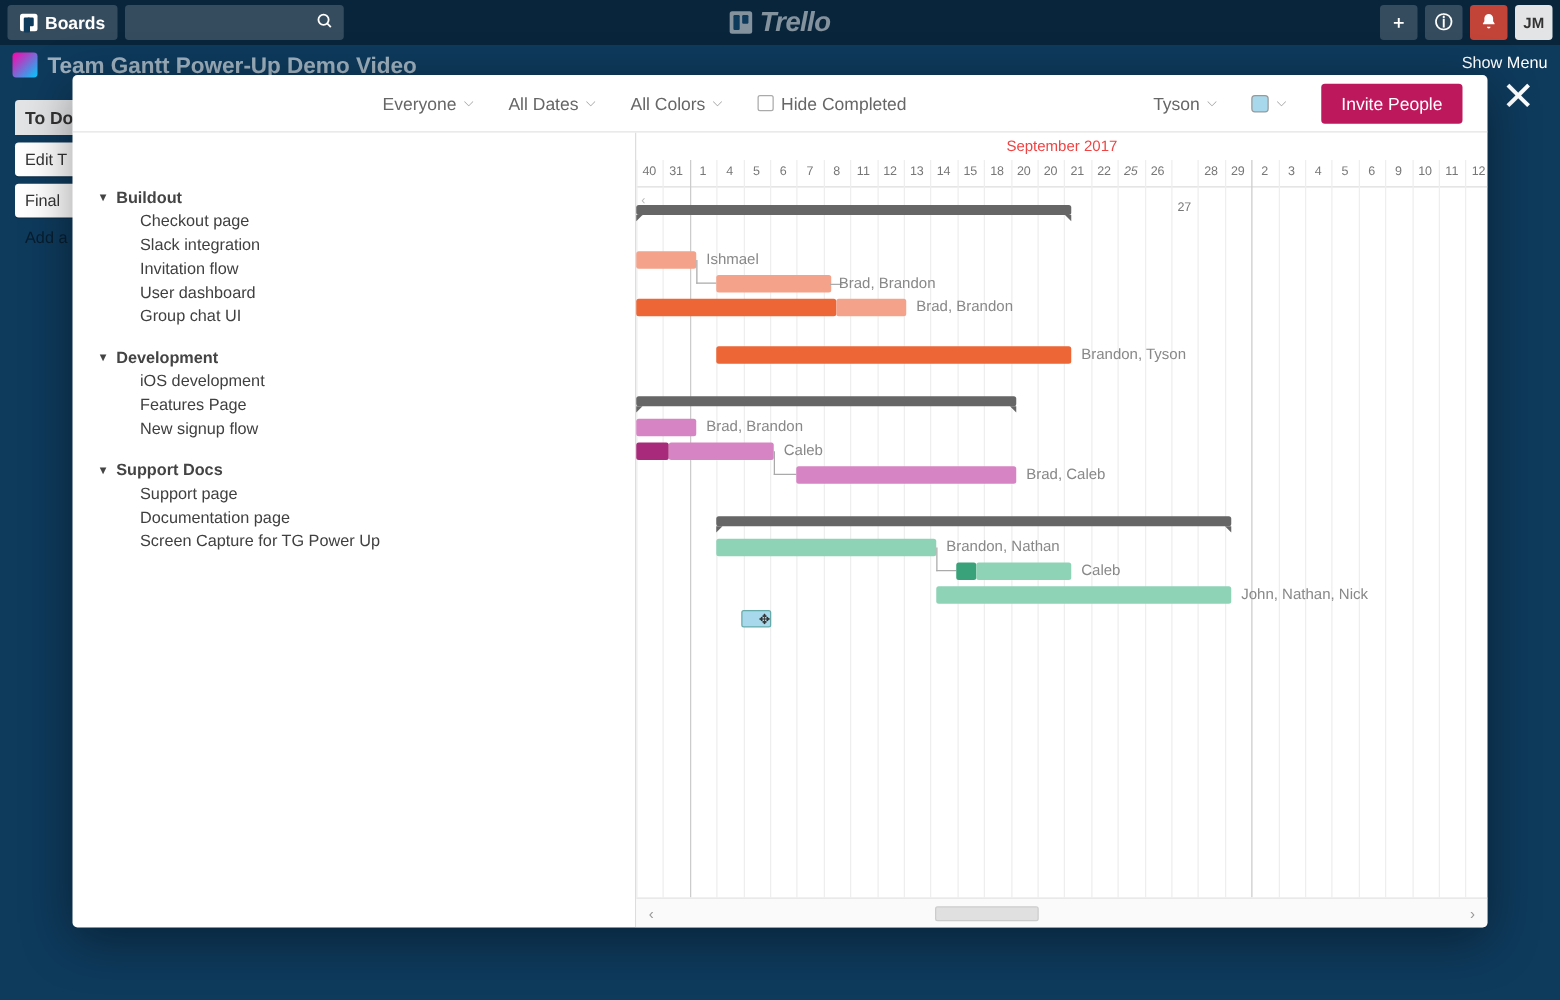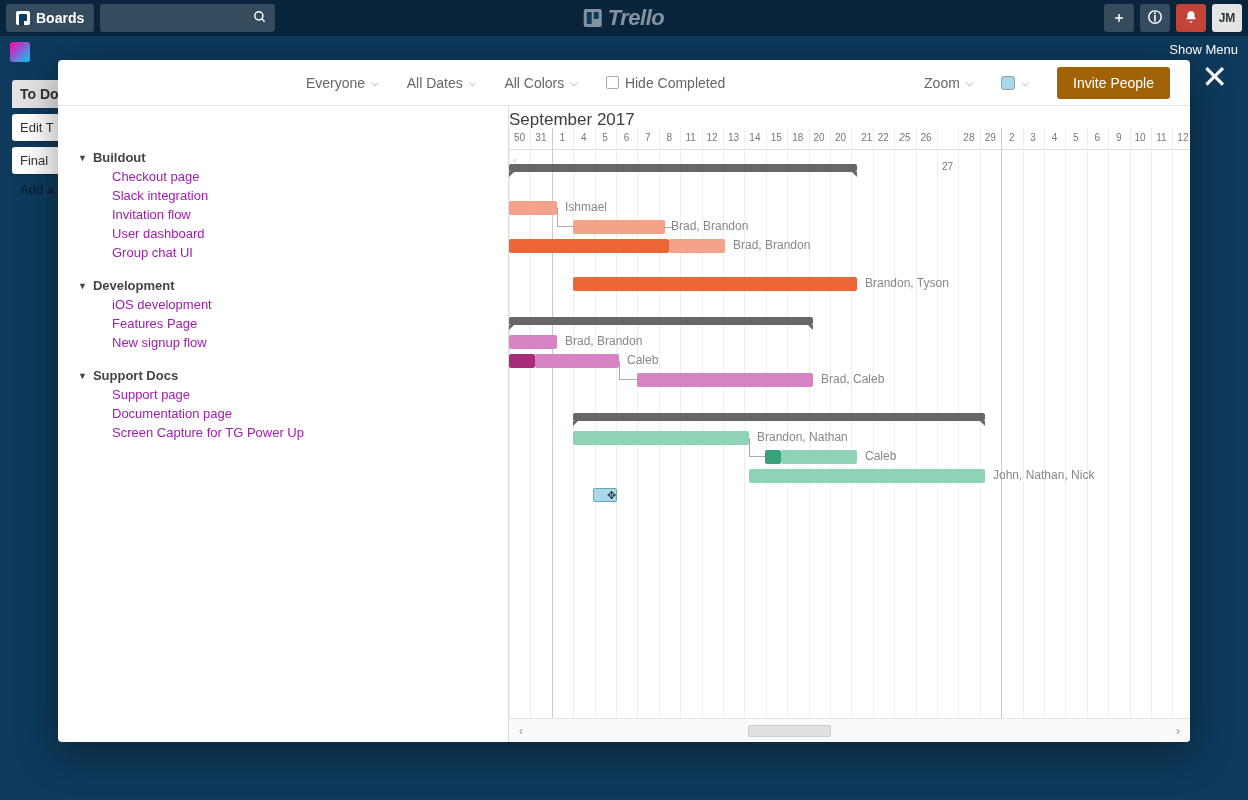--- a/index.html
+++ b/index.html
@@ -33,32 +33,32 @@
 
 .modal { position: absolute; top: 60px; left: 58px; right: 58px; bottom: 58px; background: #fff; border-radius: 4px; box-shadow: 0 10px 40px rgba(0,0,0,0.4); display: flex; flex-direction: column; overflow: hidden; }
 .close-btn { position: absolute; top: 58px; right: 20px; color: #fff; font-size: 32px; font-weight: 200; cursor: pointer; }
 
 .toolbar { height: 46px; border-bottom: 1px solid #e4e4e4; display: flex; align-items: center; padding: 0 20px; gap: 28px; color: #666; font-size: 14px; }
 .toolbar .spacer { flex: 1; }
 .tb-item { display: flex; align-items: center; gap: 6px; cursor: pointer; }
 .chev { font-size: 10px; color: #999; }
 .checkbox { width: 13px; height: 13px; border: 1px solid #aaa; border-radius: 2px; }
 .color-swatch { width: 14px; height: 14px; border: 1px solid #999; border-radius: 3px; background: #a8d8eb; }
-.invite-btn { background: #a16207; color: #fff; padding: 8px 16px; border-radius: 3px; font-size: 14px; }
+.invite-btn { background: #be185d; color: #fff; padding: 8px 16px; border-radius: 3px; font-size: 14px; }
 
 .gantt-wrap { flex: 1; display: flex; position: relative; overflow: hidden; }
 .sidebar { width: 450px; flex-shrink: 0; padding-top: 44px; padding-left: 20px; font-size: 13px; color: #444; }
 .group-header { display: flex; align-items: center; font-weight: 600; margin: 16px 0 2px 0; cursor: pointer; }
 .group-header:first-child { margin-top: 0; }
 .tri { font-size: 9px; margin-right: 6px; }
-.task-row { padding: 2px 0 2px 34px; height: 19px; line-height: 16px; color: #a21caf; }
+.task-row { padding: 2px 0 2px 34px; height: 19px; line-height: 16px; color: #404040; }
 
 .timeline { flex: 1; position: relative; border-left: 1px solid #ddd; }
 .time-header { height: 44px; border-bottom: 1px solid #ddd; position: relative; }
-.month-label { position: absolute; top: 4px; width: 100%; font-size: 17px; color: #404040; font-weight: 500; }
+.month-label { position: absolute; top: 4px; width: 100%; text-align: center; font-size: 12px; color: #ef4444; font-weight: 500; }
 .day-labels { position: absolute; bottom: 3px; left: 0; right: 0; height: 14px; font-size: 10px; color: #777; }
 .day-label { position: absolute; width: 21px; text-align: center; }
 .grid-lines { position: absolute; top: 22px; bottom: 24px; left: 0; right: 0; }
 .gline { position: absolute; top: 0; bottom: 0; width: 1px; background: #eee; }
 .gline.dark { background: #ccc; }
 .bars { position: absolute; top: 56px; left: 0; right: 0; }
 .bar-row { position: relative; height: 19px; }
 .bar { position: absolute; height: 14px; top: 1px; border-radius: 2px; }
 .bar-label { position: absolute; font-size: 12px; color: #888; white-space: nowrap; top: 0; }
 .summary-bar { height: 8px; top: 2px; background: #666; }
@@ -110,20 +110,21 @@
     </span>
       </div>
     <div class="hdr-btn hdr-square avatar-btn">
         <span>JM</span>
       </div>
   </div>
 </div>
 
 <div class="board-header">
   <span class="icon-sq"></span>
+  <span style="opacity:0.6">Team Gantt Power-Up Demo Video</span>
 </div>
 <div class="show-menu">Show Menu</div>
 
 <div class="bg-list">
   <div class="bg-list-title">To Do</div>
   <div class="bg-card">Edit T</div>
   <div class="bg-card">Final</div>
   <div class="bg-add">Add a</div>
 </div>
 
@@ -145,21 +146,21 @@
     <div class="tb-item">
         <span>All Colors</span>
         <span class="chev">⌵</span>
       </div>
     <div class="tb-item">
         <span class="checkbox"></span>
         <span>Hide Completed</span>
       </div>
     <div class="spacer"></div>
     <div class="tb-item">
-        <span>Zoom</span>
+        <span>Tyson</span>
         <span class="chev">⌵</span>
       </div>
     <div class="tb-item">
         <span class="color-swatch"></span>
         <span class="chev">⌵</span>
       </div>
     <div class="invite-btn">Invite People</div>
   </div>
 
   <div class="gantt-wrap">
@@ -188,37 +189,37 @@
         </div>
       <div class="task-row">Support page</div>
       <div class="task-row">Documentation page</div>
       <div class="task-row">Screen Capture for TG Power Up</div>
     </div>
 
     <div class="timeline">
       <div class="time-header">
         <div class="month-label">September 2017</div>
         <div class="day-labels" id="day-labels">
-            <div class="day-label" style="left: 0px;">50</div>
+            <div class="day-label" style="left: 0px;">40</div>
             <div class="day-label" style="left: 21.4px;">31</div>
             <div class="day-label" style="left: 42.8px;">1</div>
             <div class="day-label" style="left: 64.2px;">4</div>
             <div class="day-label" style="left: 85.6px;">5</div>
             <div class="day-label" style="left: 107px;">6</div>
             <div class="day-label" style="left: 128.4px;">7</div>
             <div class="day-label" style="left: 149.8px;">8</div>
             <div class="day-label" style="left: 171.2px;">11</div>
             <div class="day-label" style="left: 192.6px;">12</div>
             <div class="day-label" style="left: 214px;">13</div>
             <div class="day-label" style="left: 235.4px;">14</div>
             <div class="day-label" style="left: 256.8px;">15</div>
             <div class="day-label" style="left: 278.2px;">18</div>
             <div class="day-label" style="left: 299.6px;">20</div>
             <div class="day-label" style="left: 321px;">20</div>
-            <div class="day-label" style="left: 342.4px; text-align: right;">21</div>
+            <div class="day-label" style="left: 342.4px;">21</div>
             <div class="day-label" style="left: 363.8px;">22</div>
             <div class="day-label" style="left: 385.2px; font-style: italic;">25</div>
             <div class="day-label" style="left: 406.6px;">26</div>
             <div class="day-label" style="left: 428px; margin-top: 29px;">27</div>
             <div class="day-label" style="left: 449.4px;">28</div>
             <div class="day-label" style="left: 470.8px;">29</div>
             <div class="day-label" style="left: 492.2px;">2</div>
             <div class="day-label" style="left: 513.6px;">3</div>
             <div class="day-label" style="left: 535px;">4</div>
             <div class="day-label" style="left: 556.4px;">5</div>

